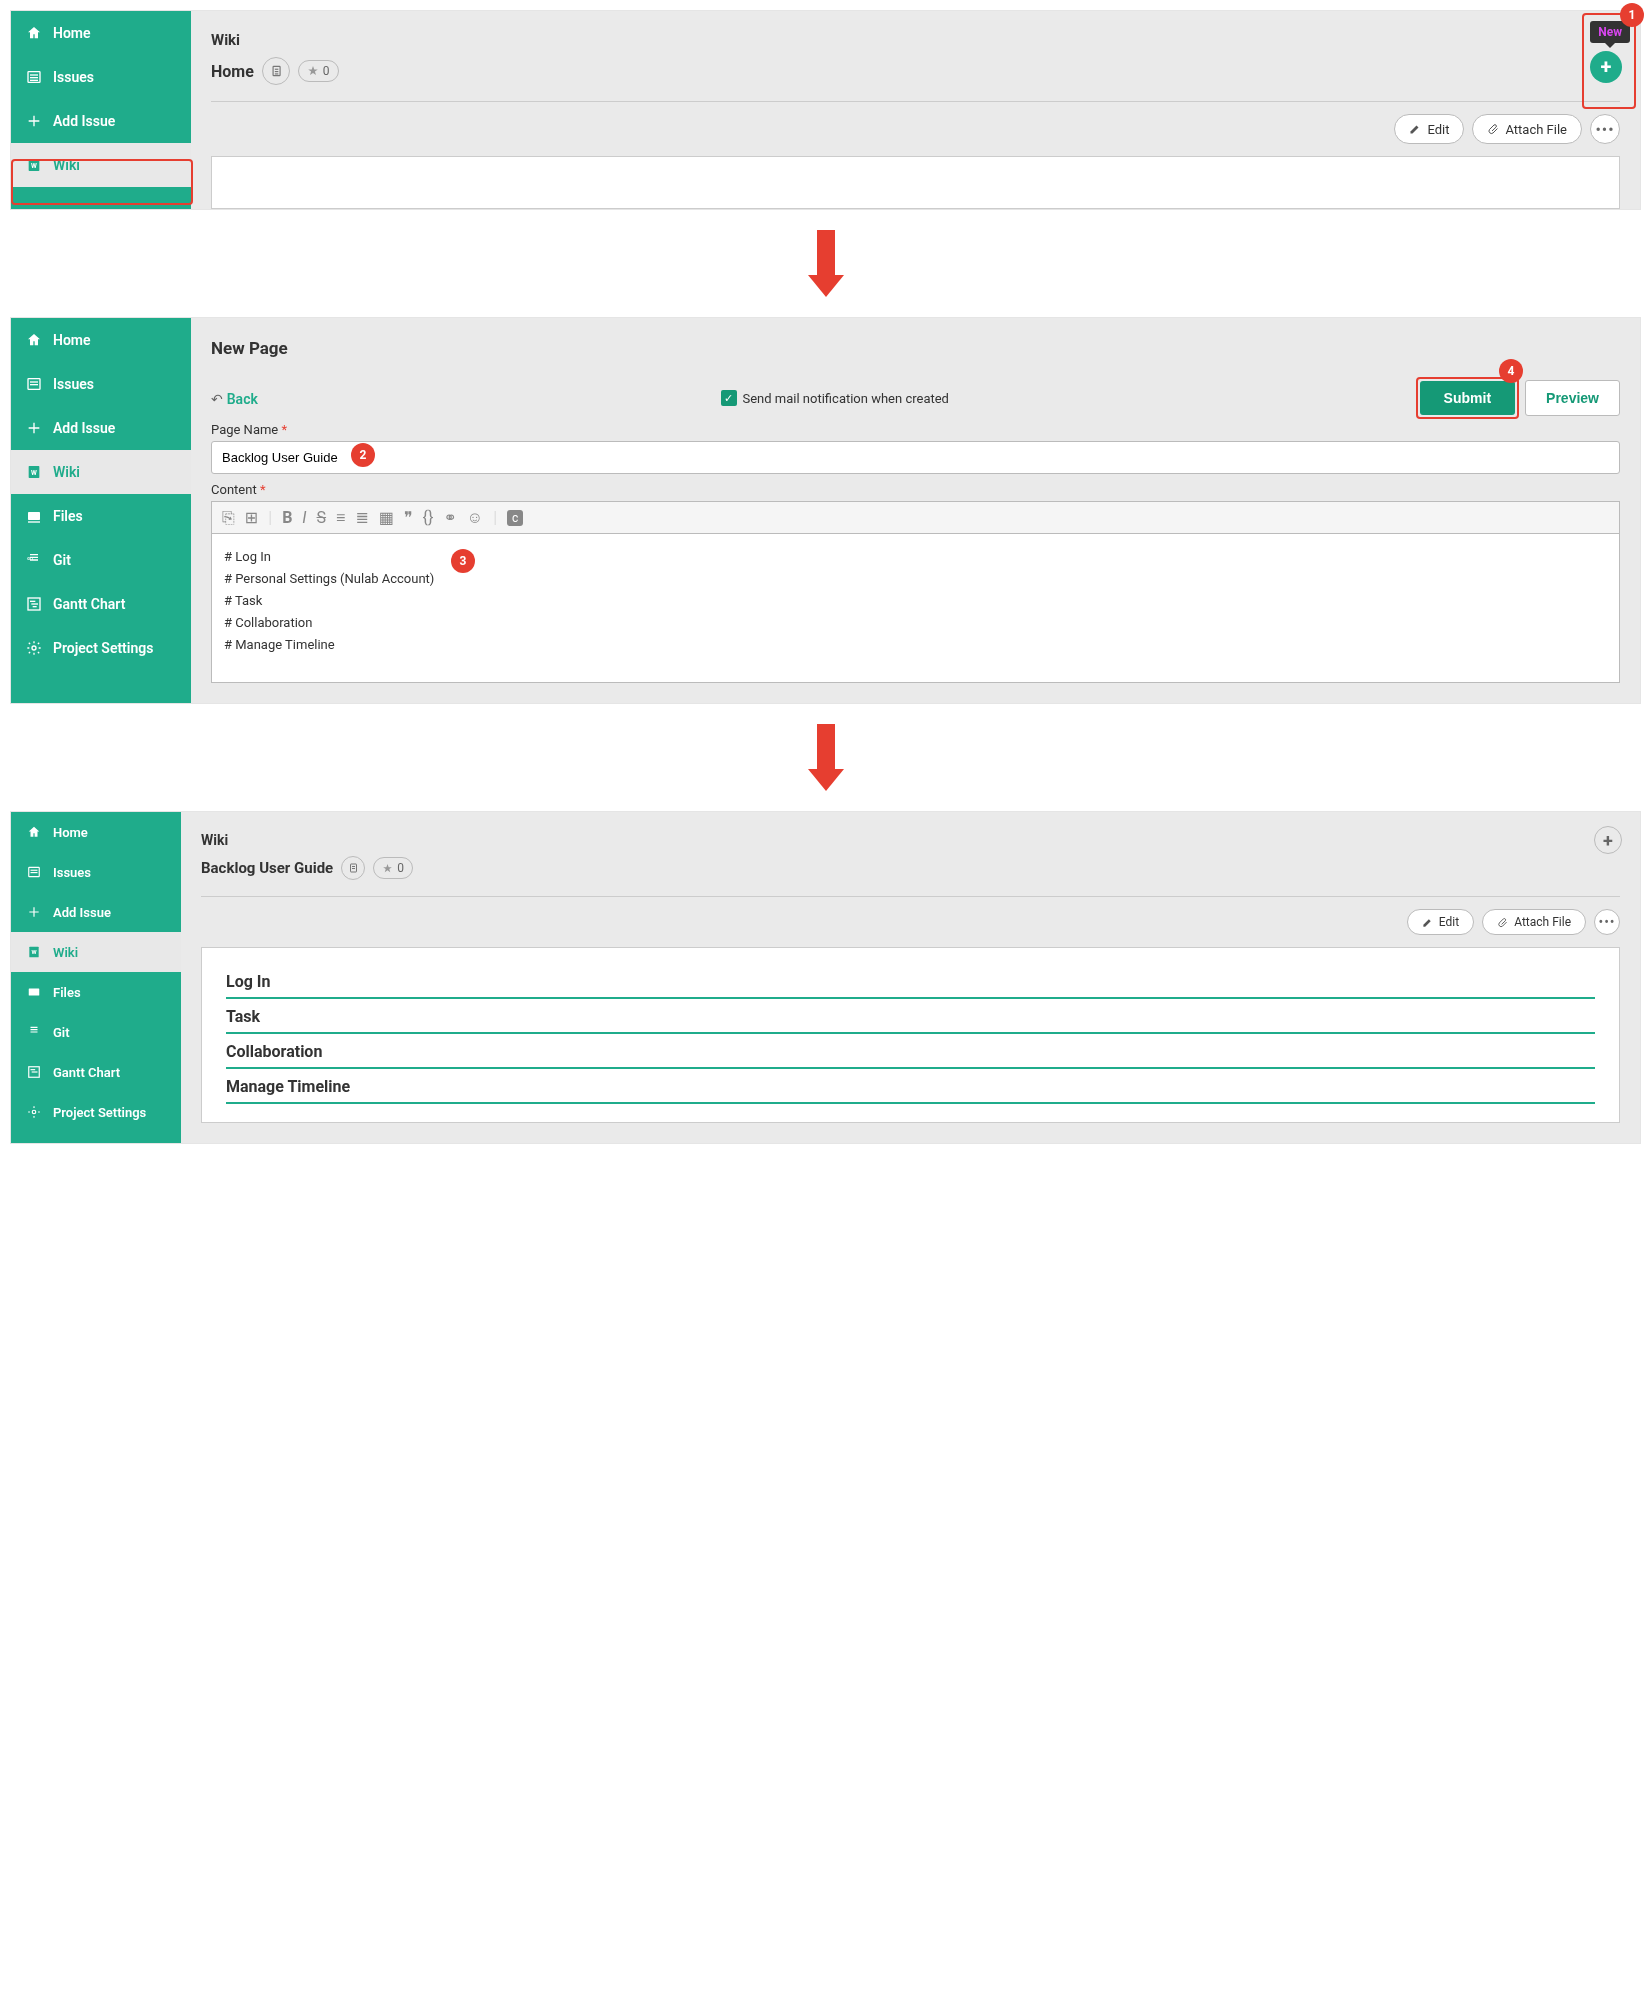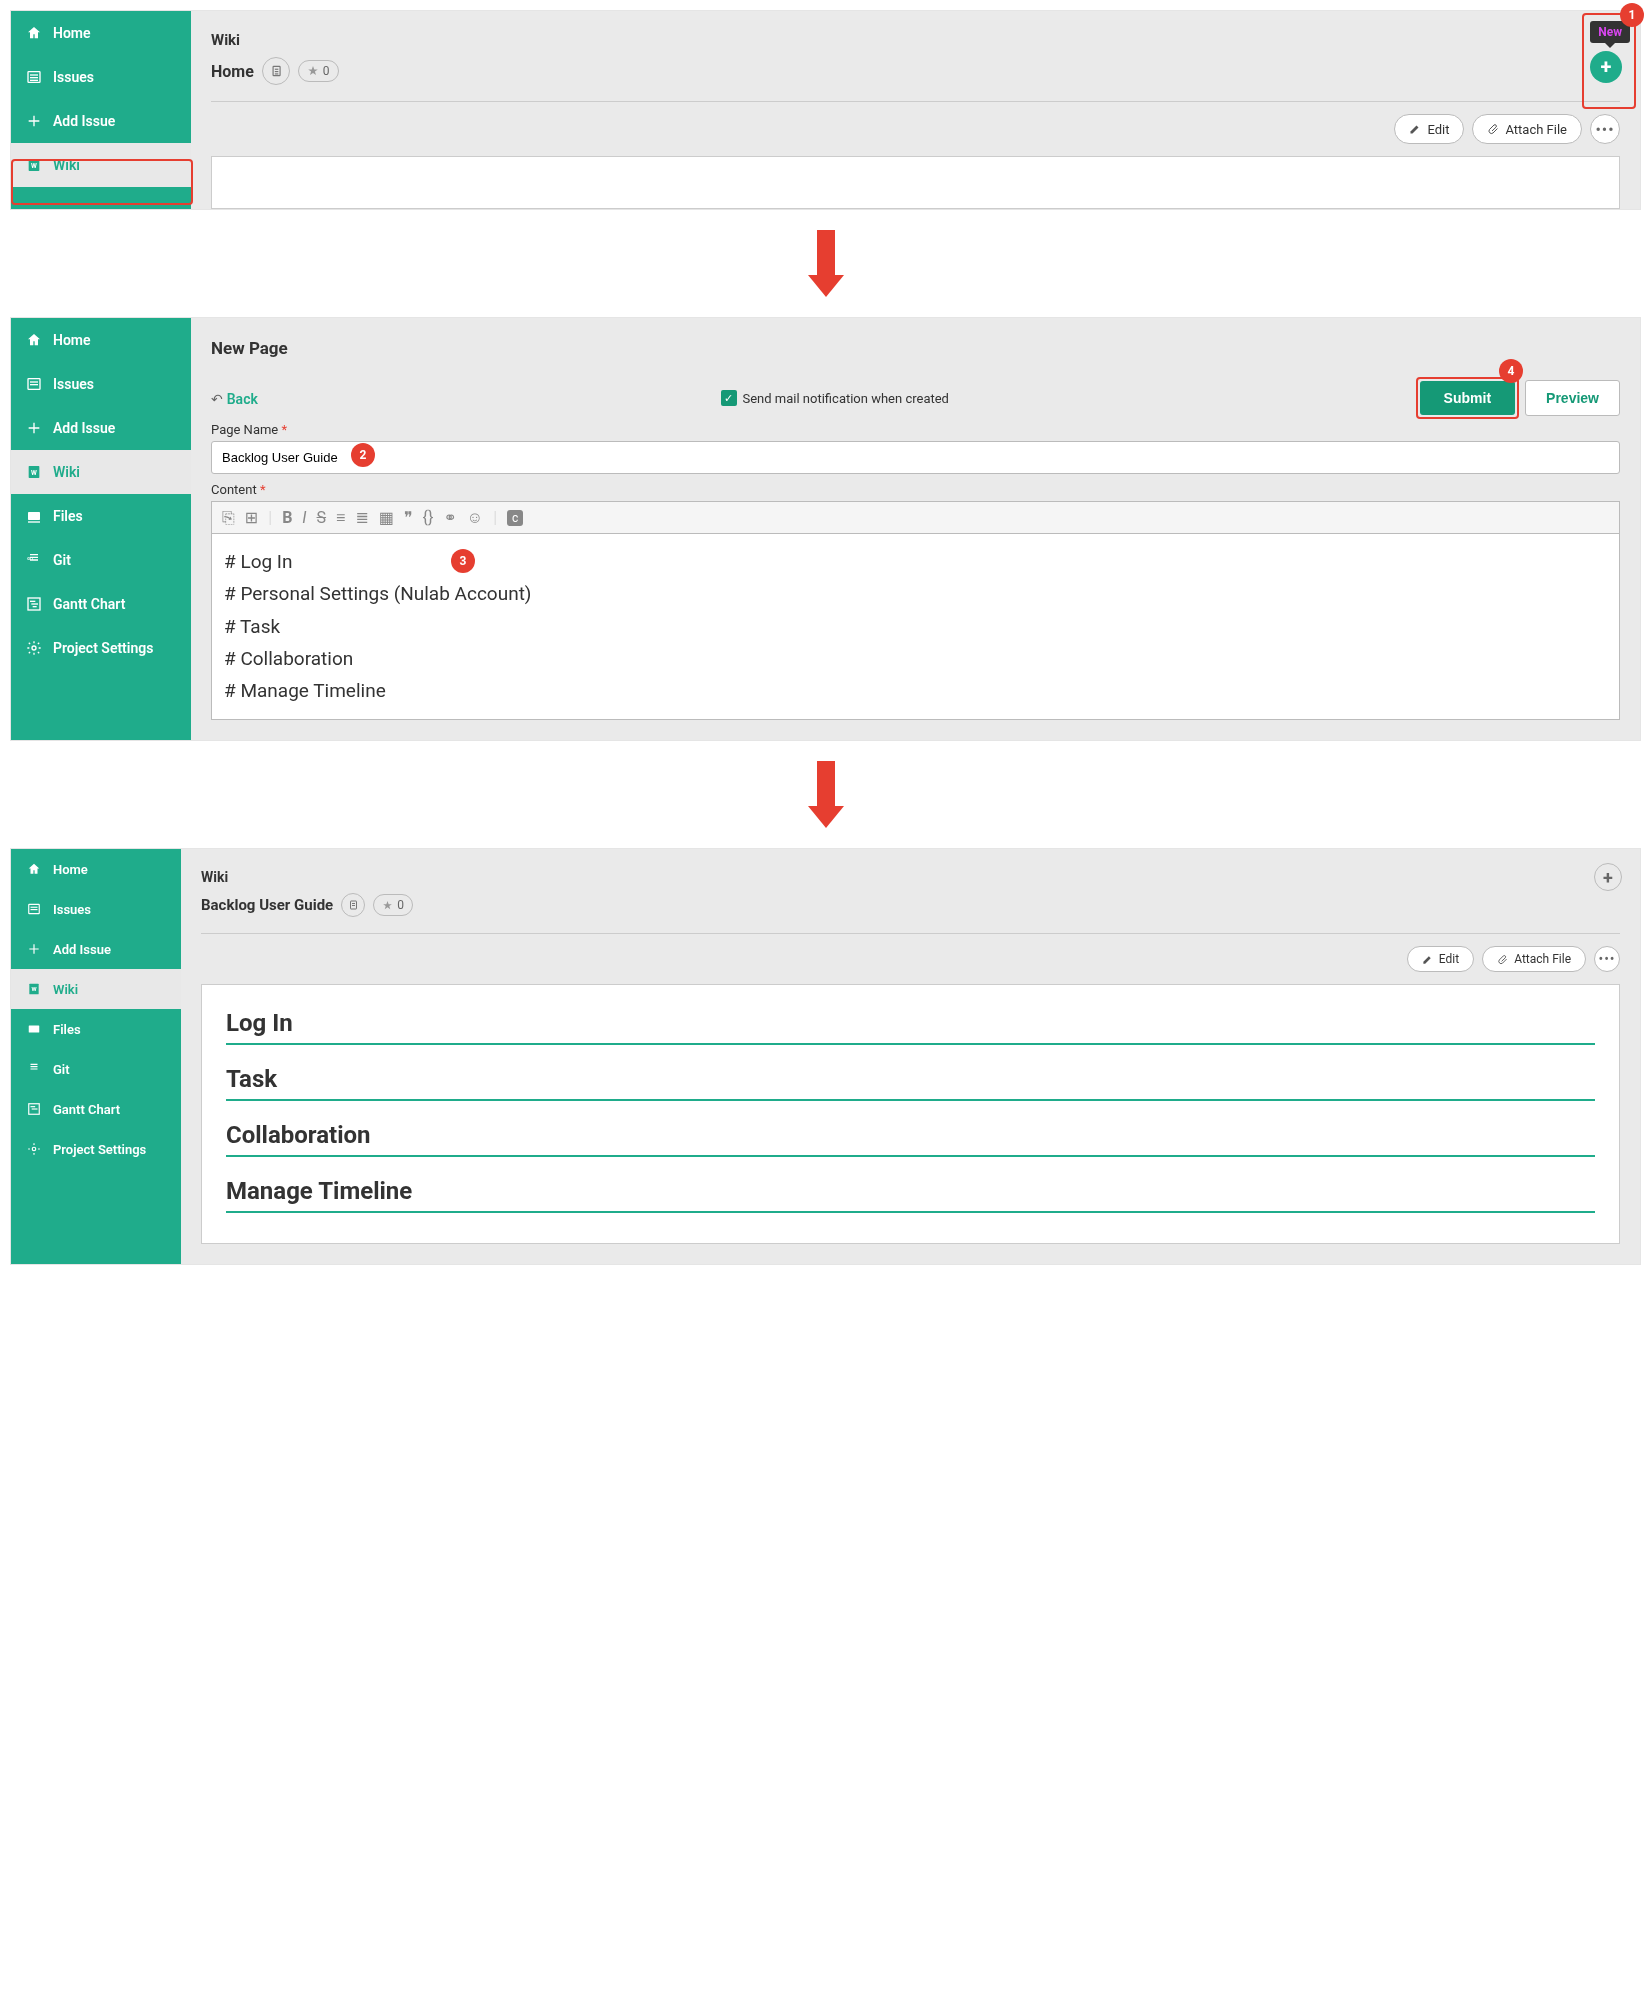--- a/index.html
+++ b/index.html
@@ -42,22 +42,22 @@
 .btn-primary { background: #159976; color: #fff; border: none; padding: 9px 24px; font-size: 14px; font-weight: 700; border-radius: 3px; cursor: pointer; }
 .btn-secondary { background: #fff; color: #159976; border: 1px solid #bbb; padding: 9px 20px; font-size: 14px; font-weight: 700; border-radius: 3px; cursor: pointer; }
 
 .field-label { font-size: 13px; color: #333; margin-bottom: 4px; margin-top: 8px; }
 .req { color: #e63e30; }
 .text-input { width: 100%; border: 1px solid #bbb; padding: 8px 10px; font-size: 13px; border-radius: 3px; }
 
 .toolbar { border: 1px solid #bbb; border-bottom: none; background: #f5f5f5; padding: 6px 10px; display: flex; align-items: center; gap: 10px; color: #888; font-size: 16px; }
 .toolbar .sep { color: #ddd; }
 .toolbar span { cursor: pointer; }
-.content-box { border: 1px solid #bbb; background: #fff; padding: 12px; font-size: 19px; line-height: 1.7; color: #333; min-height: 150px; white-space: pre-line; }
-.result-heading { font-size: 24px; font-weight: 700; color: #333; border-bottom: 2px solid #1fac8b; padding-bottom: 6px; margin-bottom: 20px; }
+.content-box { border: 1px solid #bbb; background: #fff; padding: 12px; font-size: 13px; line-height: 1.7; color: #333; min-height: 150px; white-space: pre-line; }
+.result-heading { font-size: 16px; font-weight: 700; color: #333; border-bottom: 2px solid #1fac8b; padding-bottom: 6px; margin-bottom: 8px; }
 
 svg { display: block; }
 </style>
 </head>
 <body>
 
 <div class="panel" style="height:200px;">
   <div class="sidebar">
     <div class="sidebar-item">
       <span class="icon">

